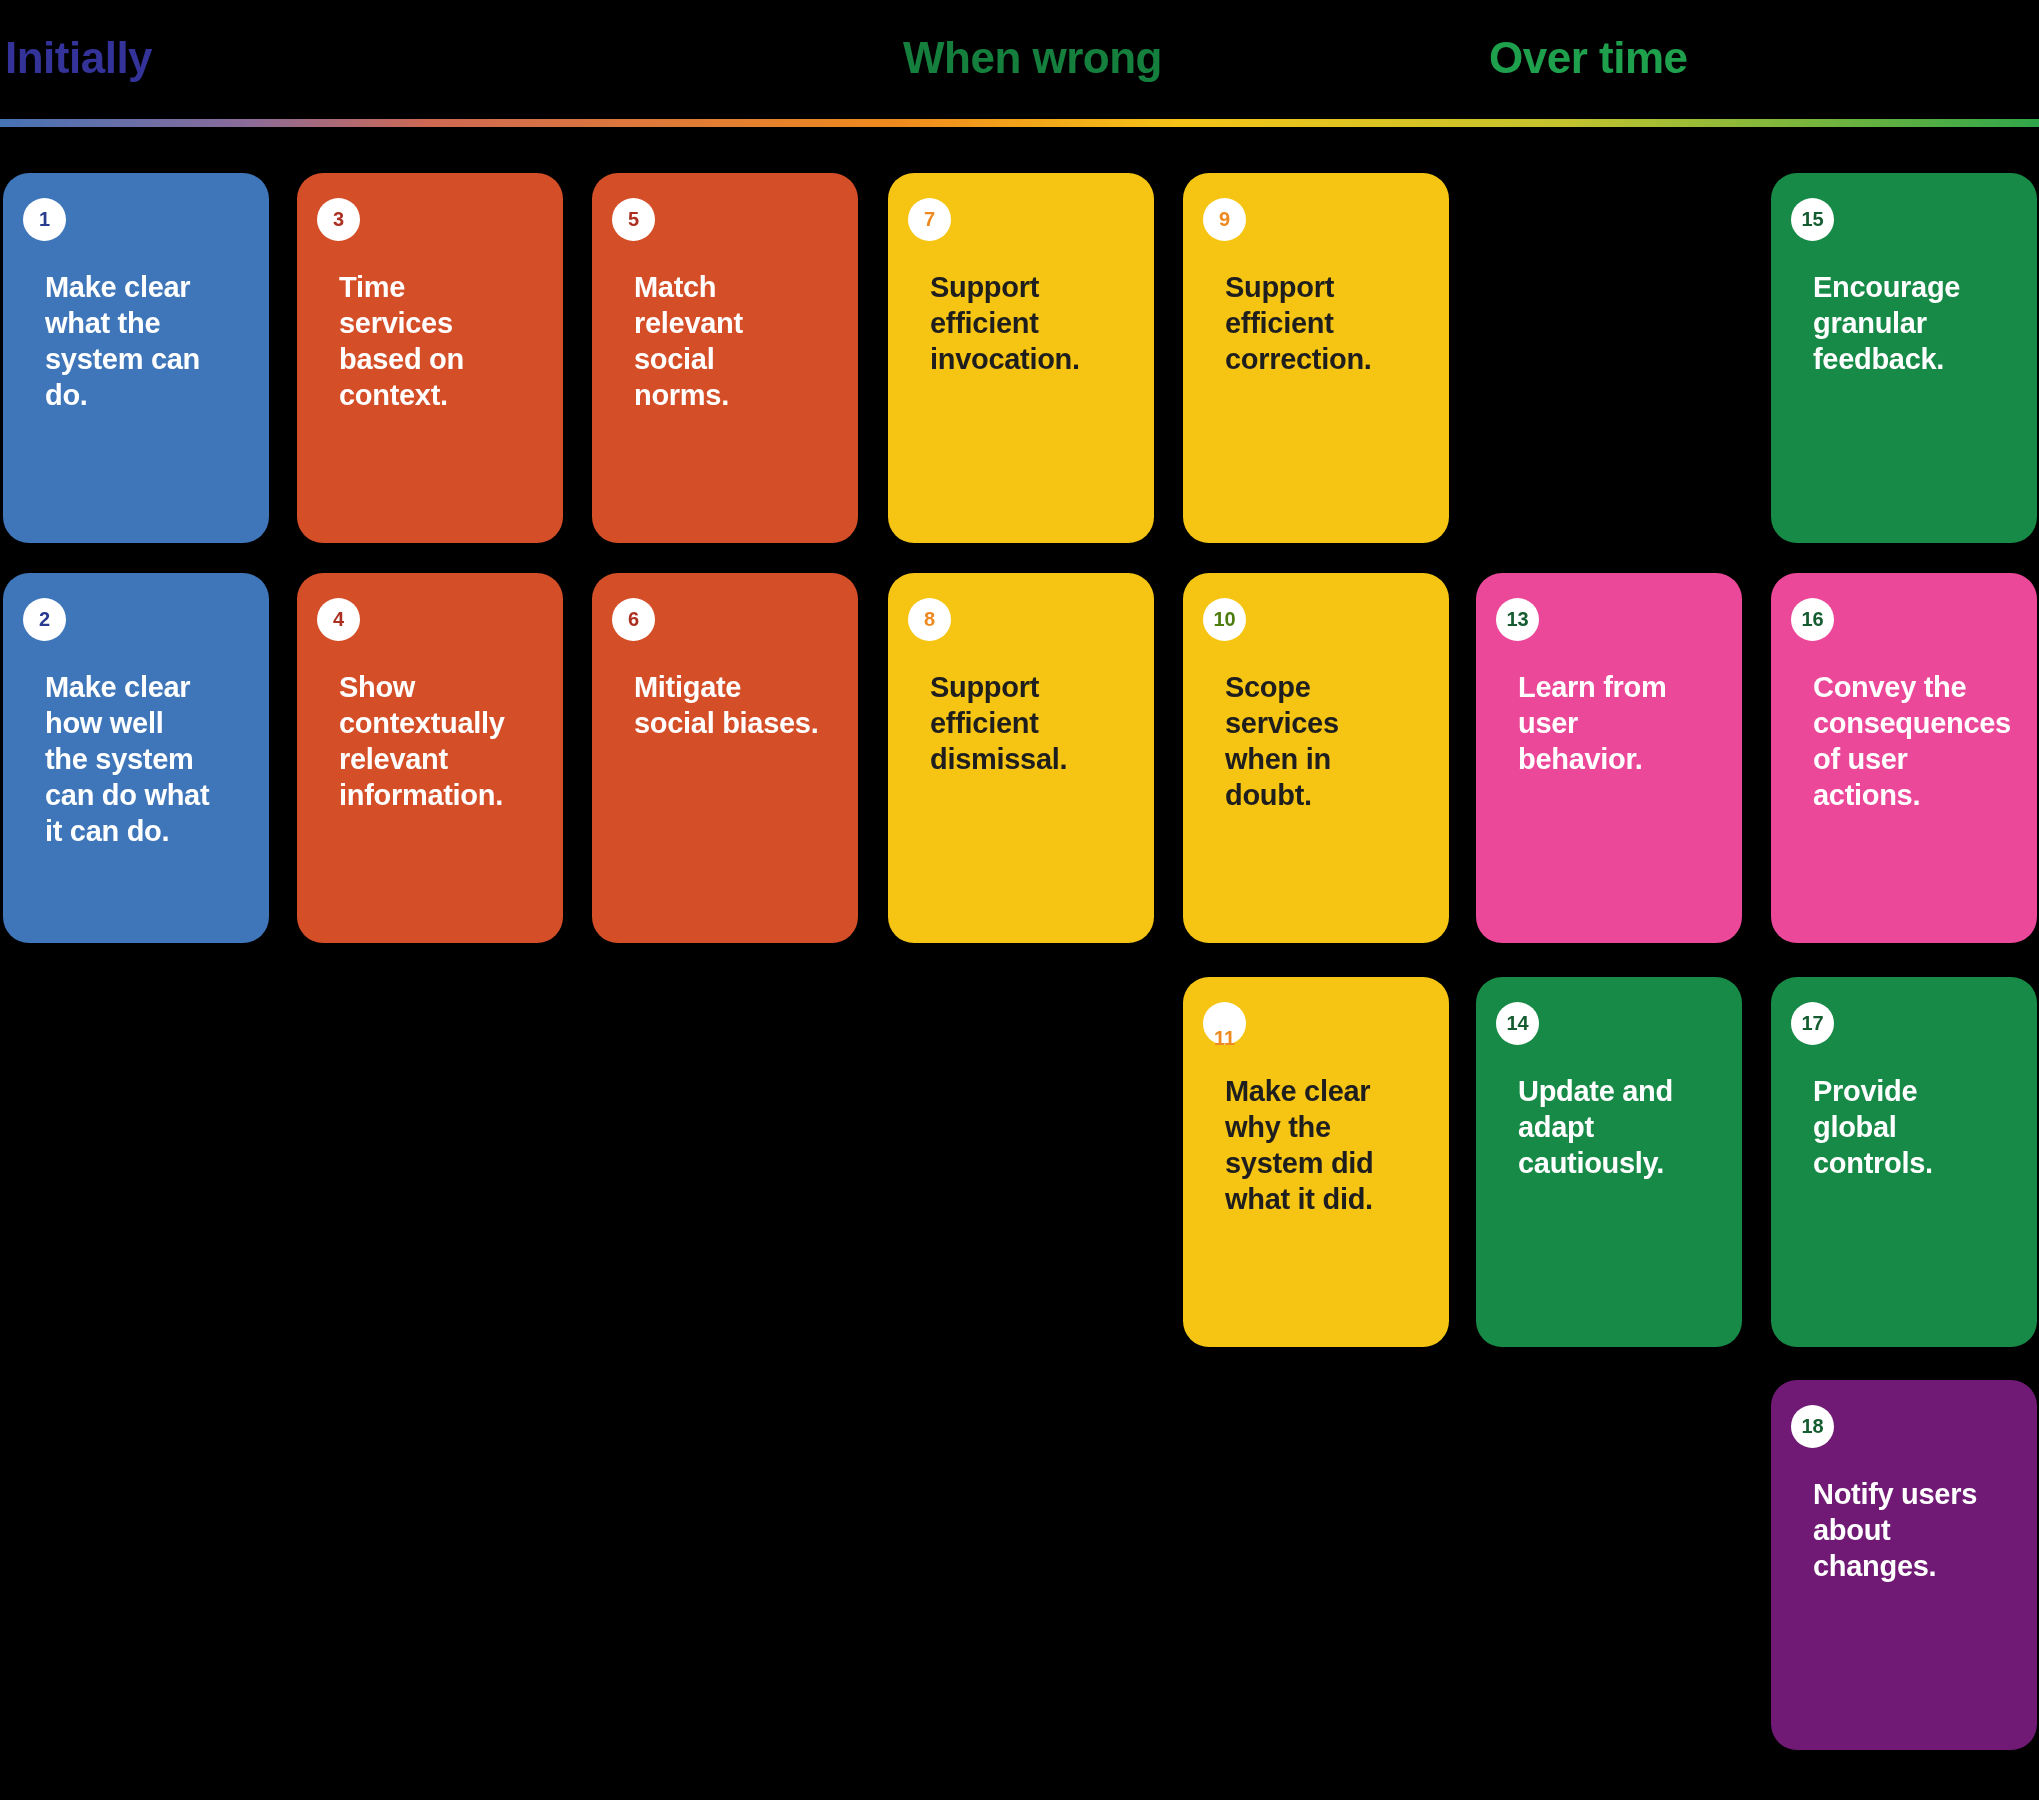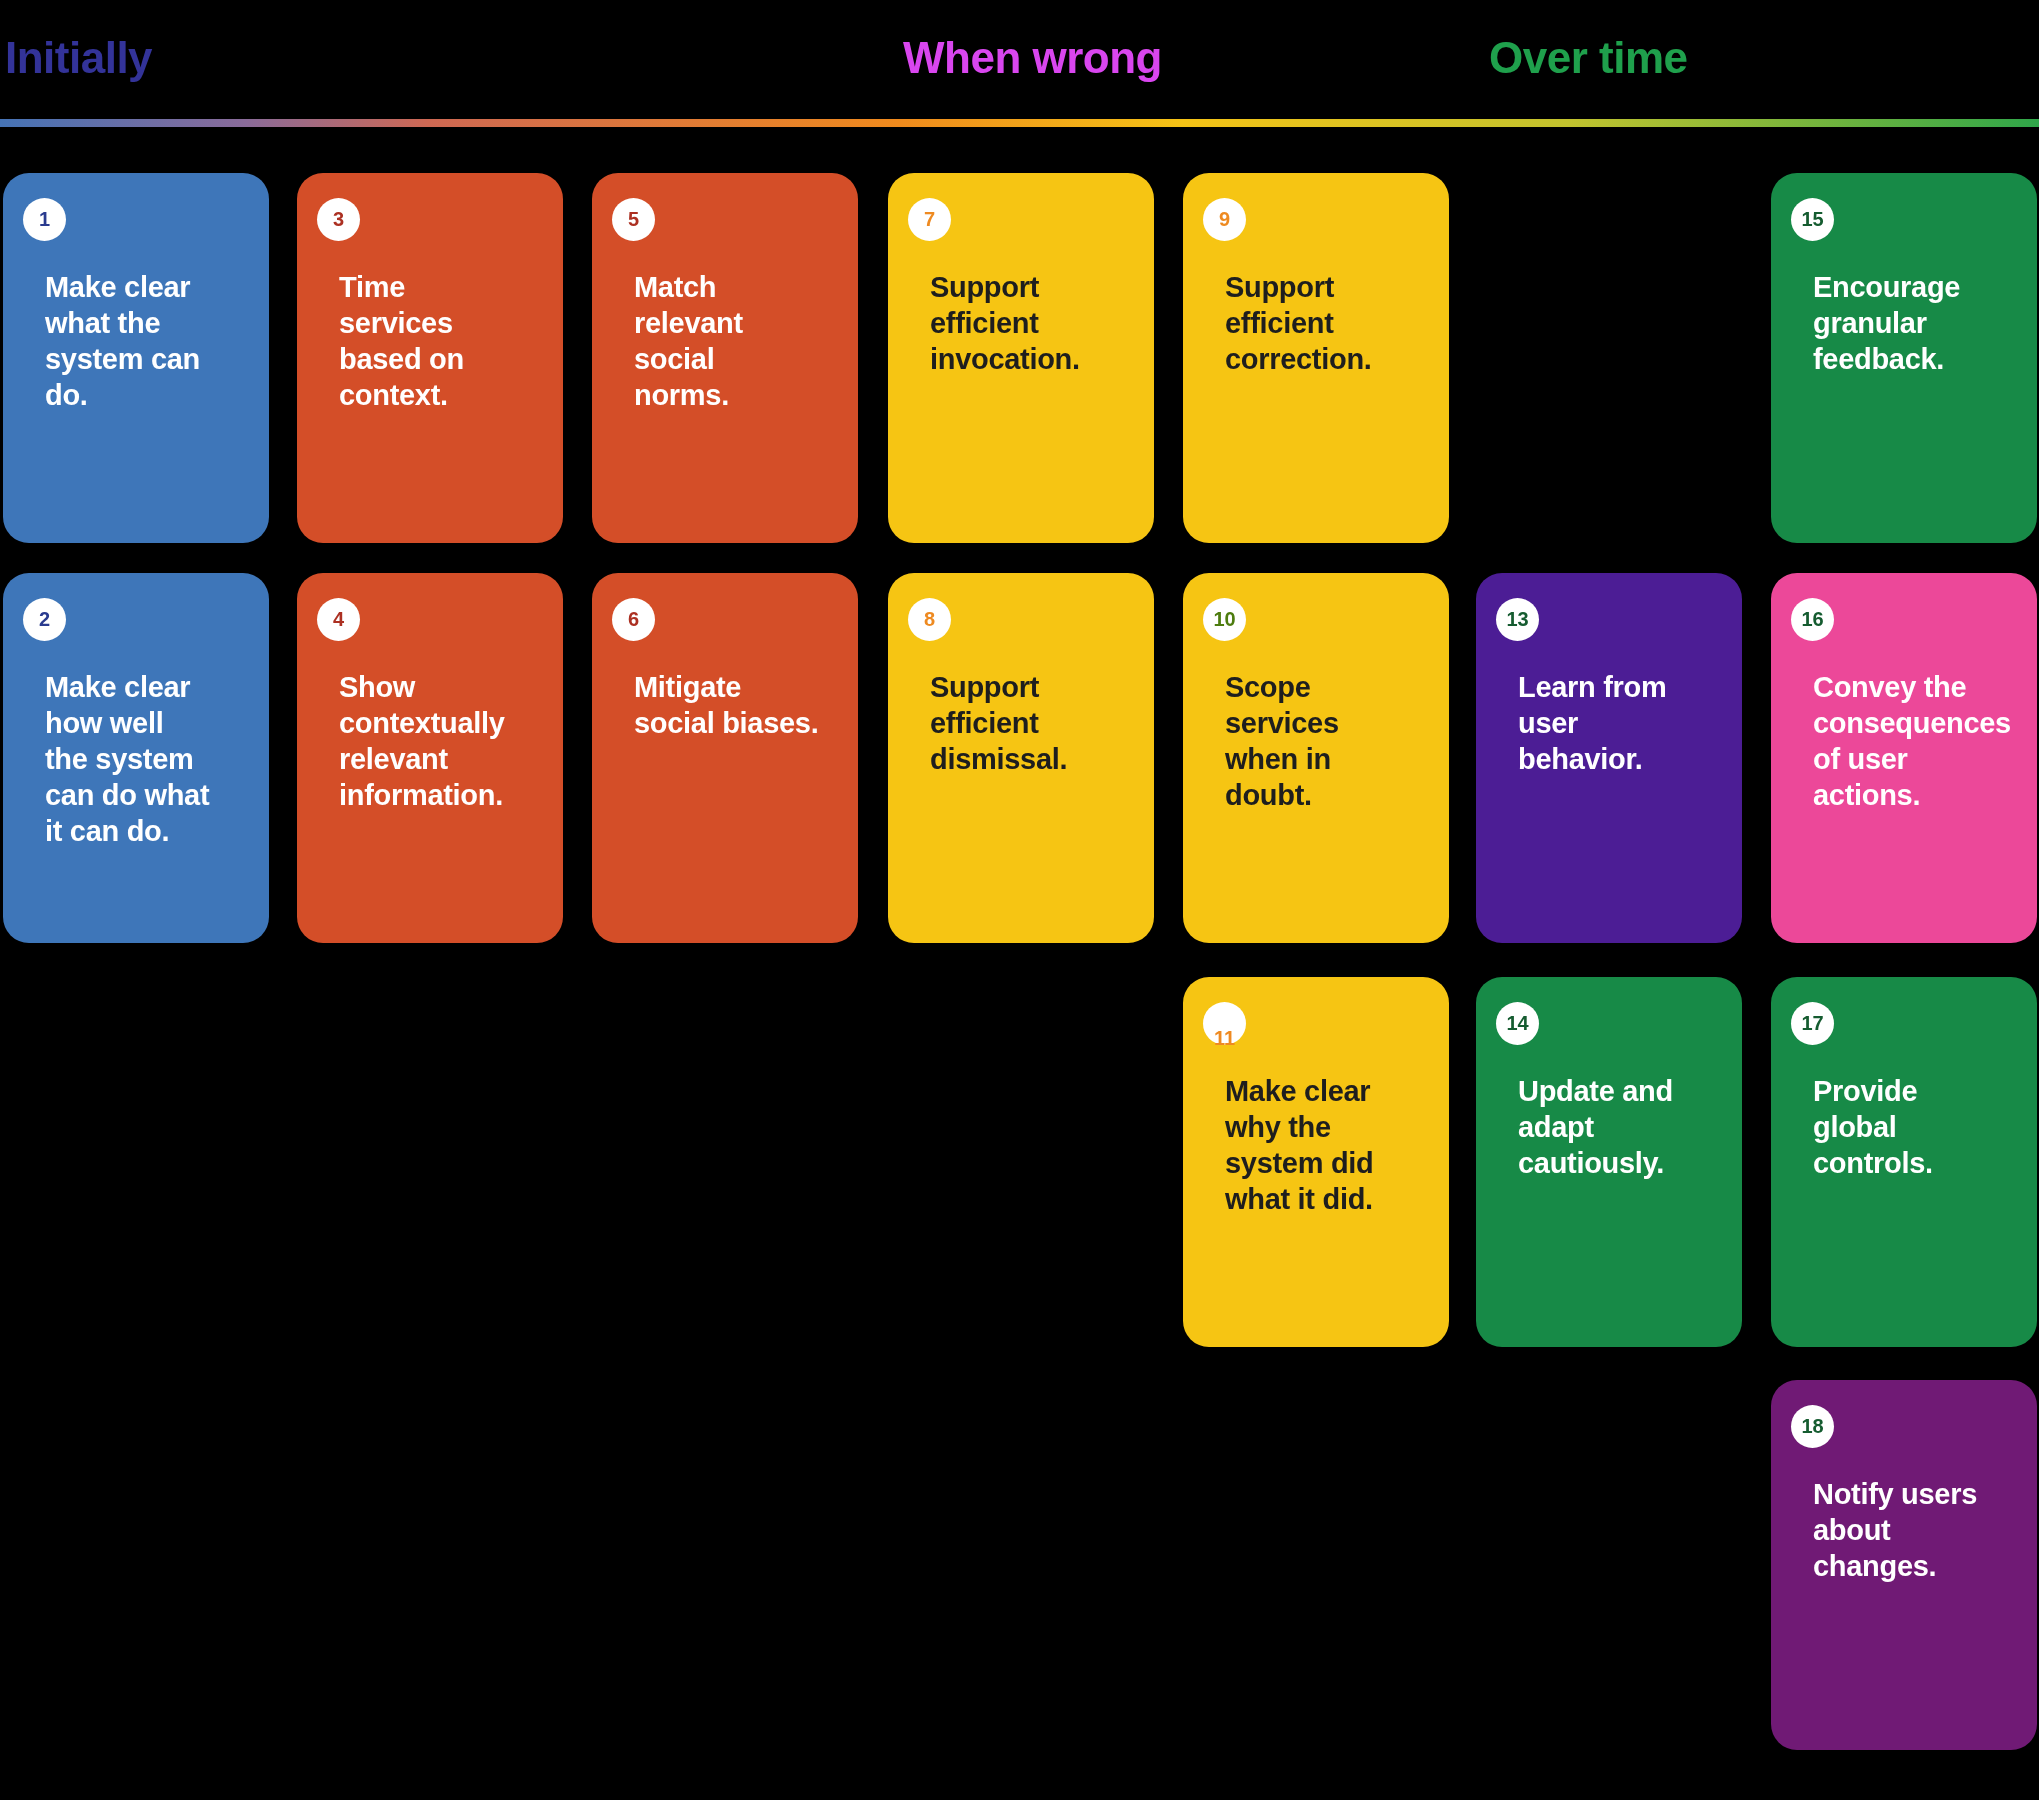--- a/index.html
+++ b/index.html
@@ -91,21 +91,21 @@
   .cat-during .card-text,
   .cat-overtime .card-text { color: #ffffff; }
   .cat-wrong .card-text    { color: #1e1e1e; }
 </style>
 </head>
 <body>
 
 <div id="canvas">
 
   <div class="col-header" id="hdr-initially" style="color: rgb(51, 51, 153);">Initially</div>
-  <div class="col-header" id="hdr-wrong" style="color: #d946ef;">When wrong</div>
+  <div class="col-header" id="hdr-wrong" style="color: #15803d;">When wrong</div>
   <div class="col-header" id="hdr-over" style="color: rgb(31, 160, 76);">Over time</div>
 
   <div id="gradient-bar" style="background: linear-gradient(90deg, rgb(69, 115, 181) 0%, rgb(138, 107, 154) 12%, rgb(206, 104, 83) 21%, rgb(239, 138, 29) 44%, rgb(245, 195, 22) 58%, rgb(194, 195, 46) 77%, rgb(47, 166, 74) 100%);"></div>
 
   <div class="card cat-initially col1 row1" style="background-color: rgb(62, 118, 185);">
     <div class="badge">
         <span class="badge-num" style="color: rgb(42, 59, 143);">1</span>
       </div>
     <div class="card-text">Make clear
 what the
@@ -194,21 +194,21 @@
   <div class="card cat-wrong col5 row3" style="background-color: rgb(246, 197, 19);">
     <div class="badge">
         <span class="badge-num" style="color: rgb(238, 138, 33); margin-top: 30px;">11</span>
       </div>
     <div class="card-text">Make clear
 why the
 system did
 what it did.</div>
   </div>
 
-  <div class="card cat-overtime col6 row2" style="background-color: #4c1d95;">
+  <div class="card cat-overtime col6 row2" style="background-color: #ec4899;">
     <div class="badge">
         <span class="badge-num" style="color: rgb(21, 92, 48);">13</span>
       </div>
     <div class="card-text">Learn from
 user
 behavior.</div>
   </div>
   <div class="card cat-overtime col6 row3" style="background-color: rgb(23, 138, 71);">
     <div class="badge">
         <span class="badge-num" style="color: rgb(21, 92, 48);">14</span>

